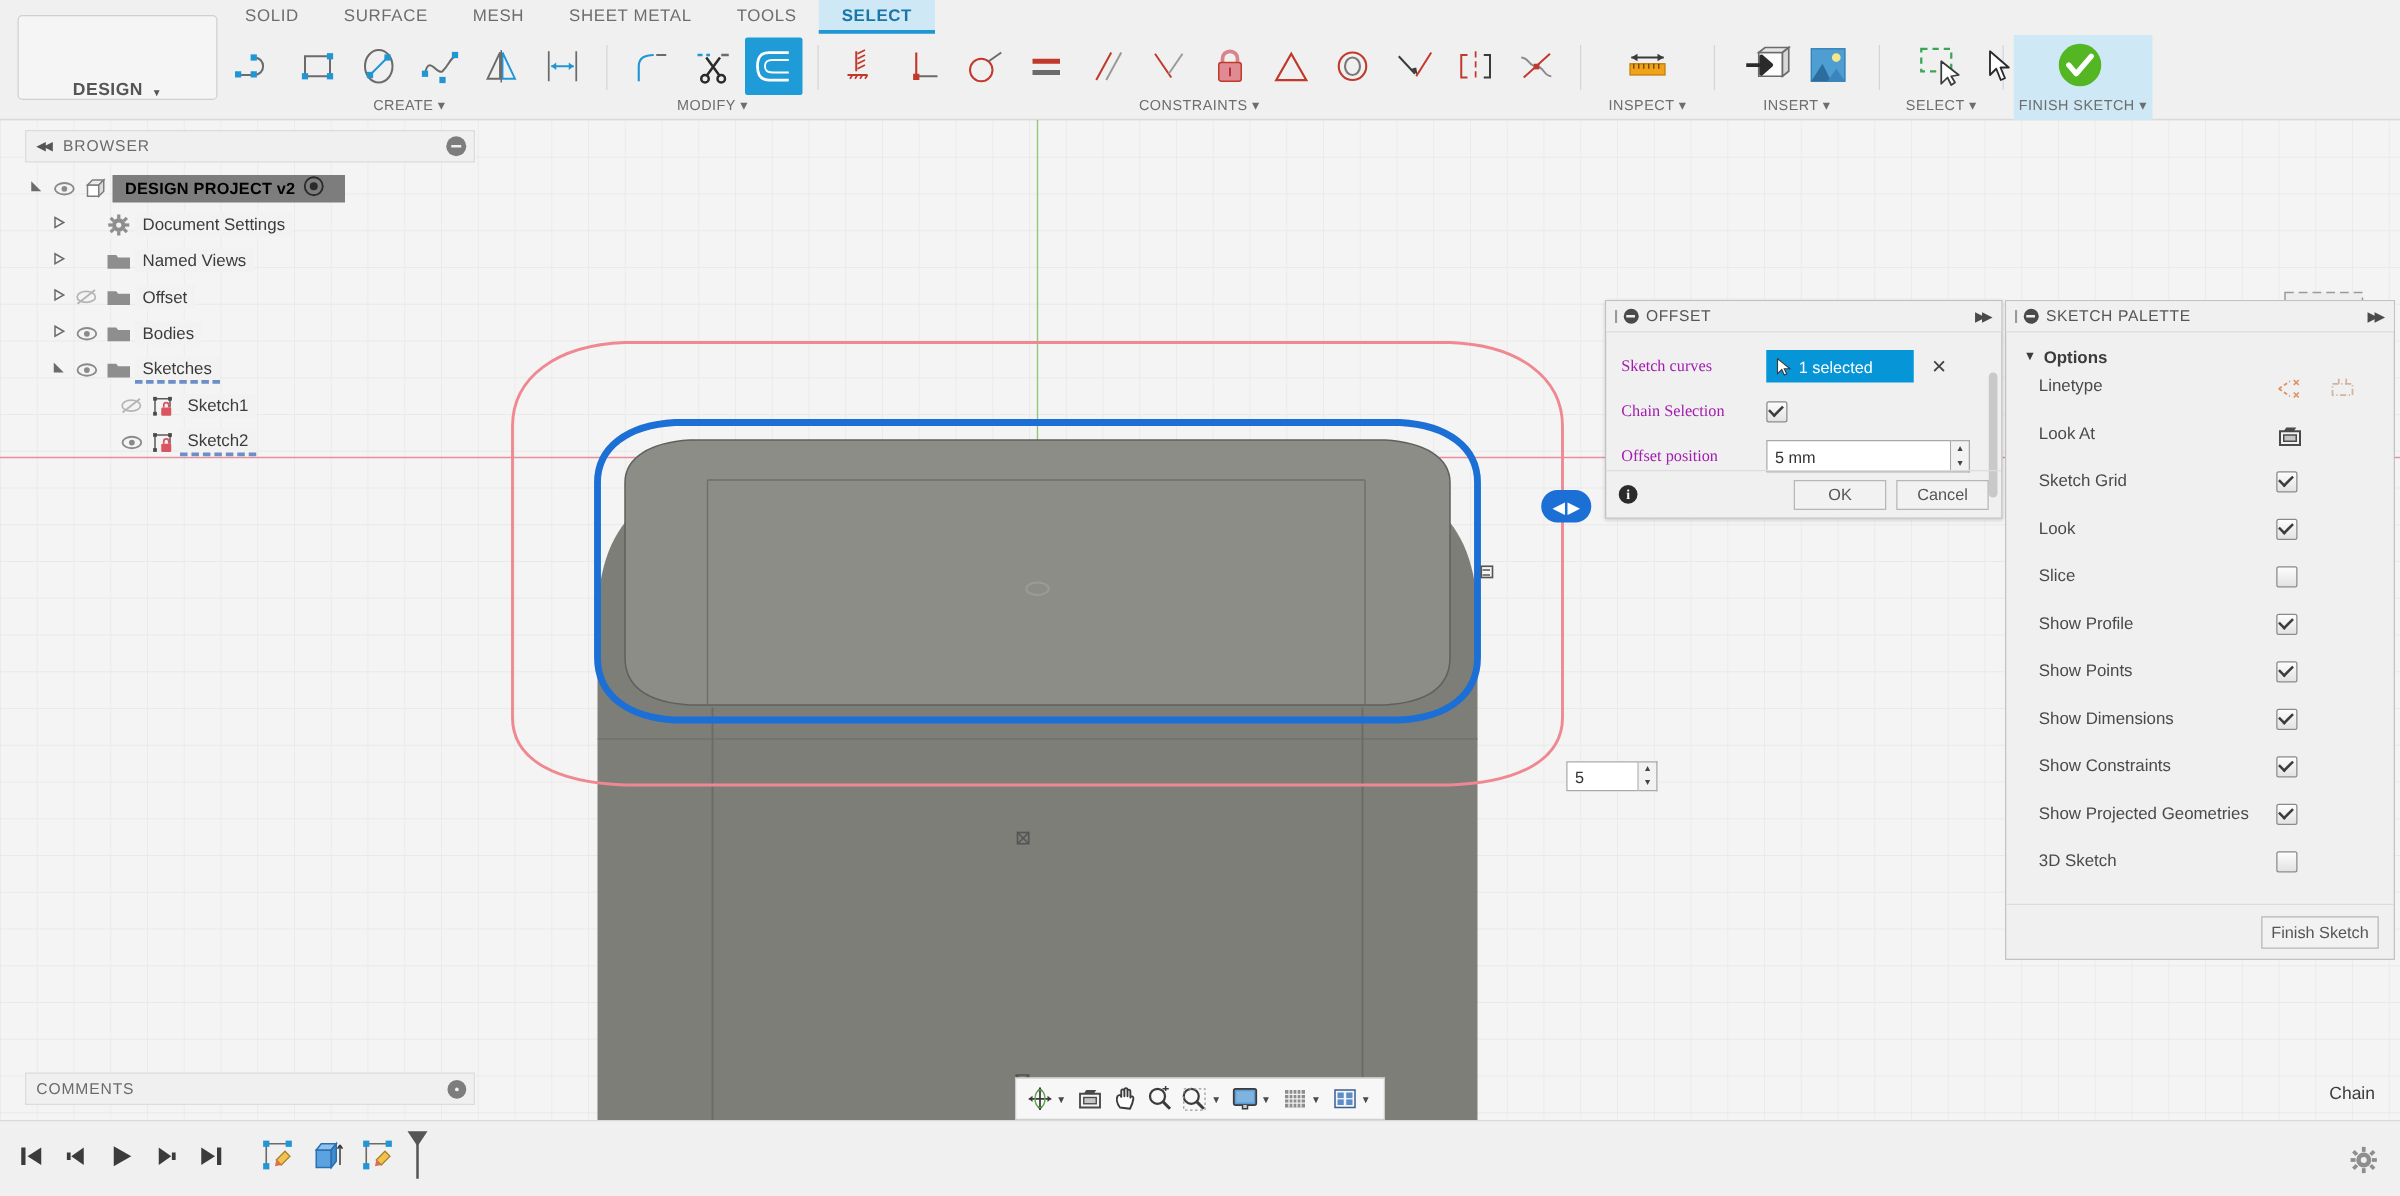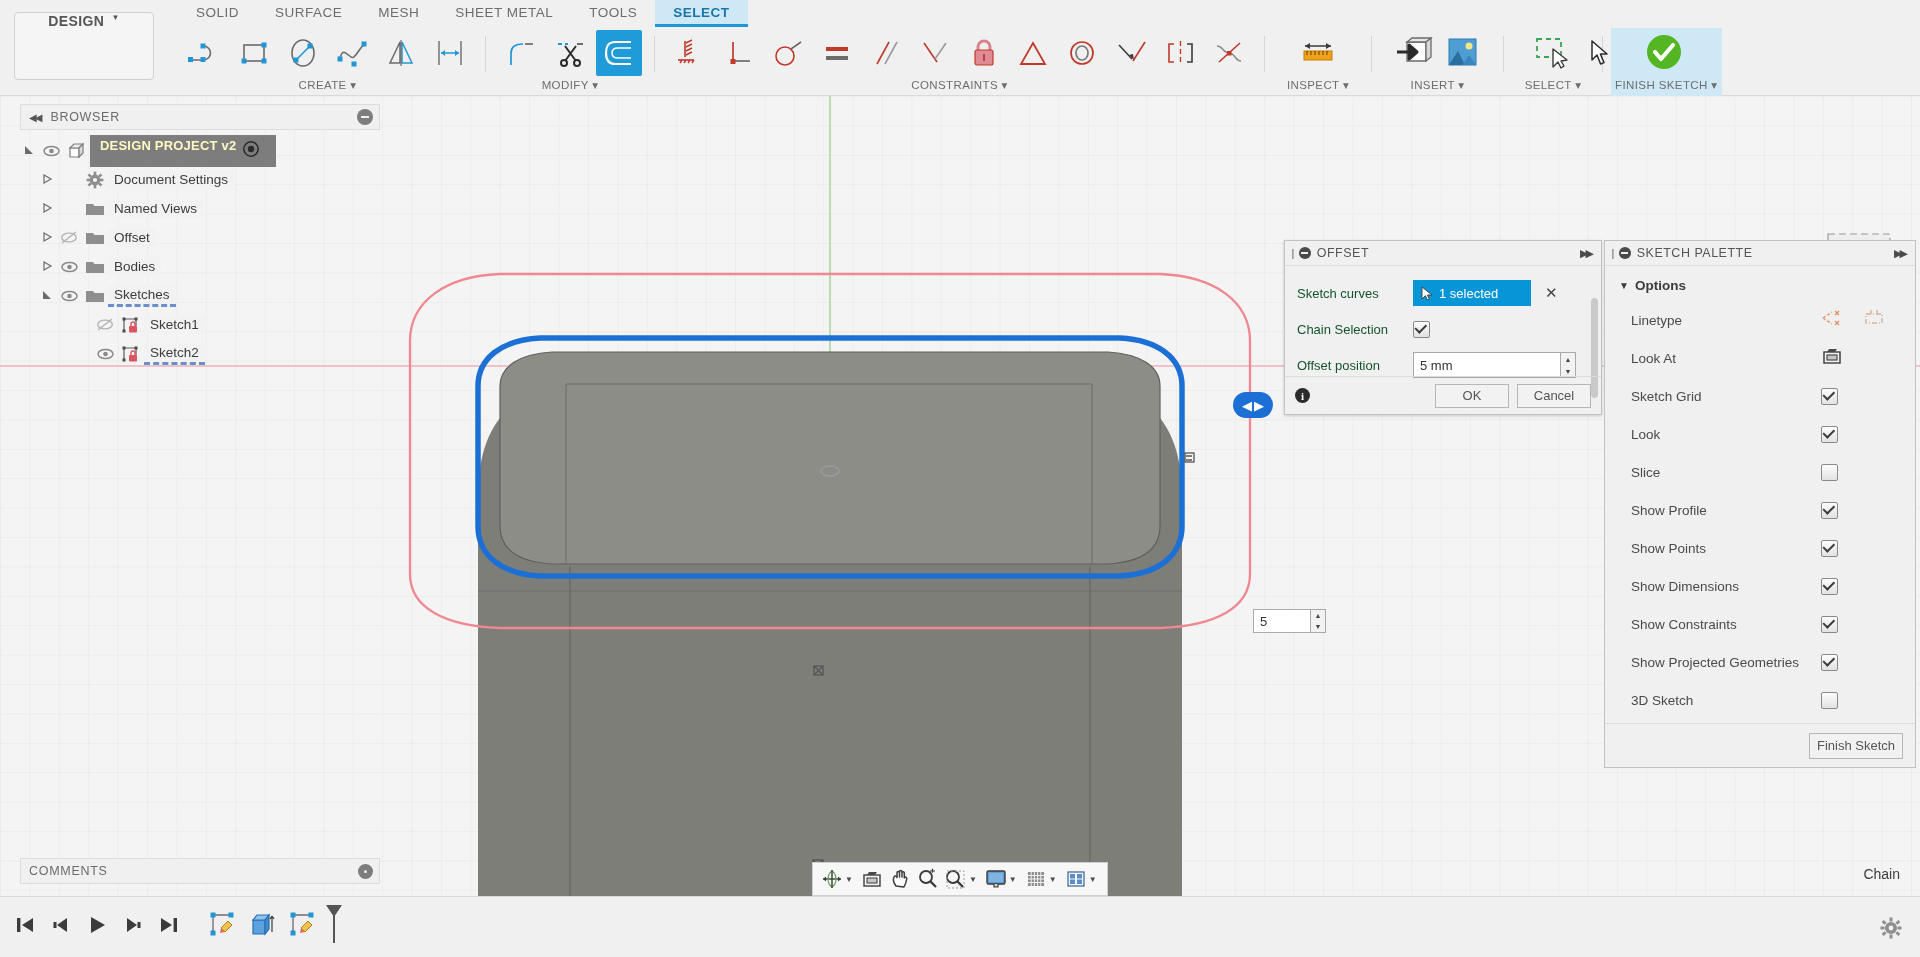--- a/index.html
+++ b/index.html
@@ -12,23 +12,23 @@
   }
   #app { position: relative; width: 1920px; height: 957px; }
 
   
   #toolbar {
     position: absolute; left: 0; top: 0; width: 1920px; height: 96px;
     background: #f0f0f0;
     border-bottom: 1px solid #d9d9d9;
   }
   .design-btn {
-    position: absolute; left: 14px; top: 12px; width: 140px; height: 68px;
+    position: absolute; left: 14px; top: 12px; width: 160px; height: 68px;
     border: 1px solid #d0d0d0; border-radius: 4px; background: #f5f5f5;
-    display: flex; align-items: flex-start; justify-content: center;
+    display: flex; align-items: flex-end; justify-content: center;
     font-size: 14px; letter-spacing: .4px; color: #555; font-weight: 600;
   }
   .tabs { position: absolute; left: 178px; top: 0; height: 28px; display: flex; align-items: flex-start; }
   .tab {
     height: 27px; padding: 5px 18px 0 18px; font-size: 13.5px; letter-spacing: .5px;
     color: #6d6d6d; white-space: nowrap;
   }
   .tab.active { background: #cfe8f5; color: #1976a8; border-bottom: 3px solid #2196d4; font-weight: 600; }
 
   .ribbon { position: absolute; left: 178px; top: 28px; height: 68px; display: flex; align-items: stretch; }
@@ -61,22 +61,22 @@
   .collapse-arrows { font-size: 10px; color: #555; letter-spacing: -2px; }
   .tree { flex: 1; padding-top: 6px; }
   .node {
     height: 29px; display: flex; align-items: center; font-size: 13.5px; color: #3c3c3c;
   }
   .node .twisty { width: 18px; text-align: center; font-size: 11px; color: #555; }
   .node .eye { width: 26px; display:flex; align-items:center; justify-content:center; }
   .node .nicon { width: 26px; display:flex; align-items:center; justify-content:center; }
   .node .label { padding: 2px 6px; }
   .node.root .label {
-    background: #7d7d7d; color: #fef9c3; font-weight: bold; font-size: 13px;
-    padding: 3px 40px 14px 10px; letter-spacing: .2px;
+    background: #7d7d7d; color: #000000; font-weight: bold; font-size: 13px;
+    padding: 3px 40px 4px 10px; letter-spacing: .2px;
   }
   .node .label.hl { background: #f2f2f2; }
   .comments {
     height: 26px; background: #f0f0f0; border: 1px solid #dcdcdc;
     display: flex; align-items: center; padding-left: 8px;
     font-size: 12.5px; letter-spacing: .7px; color: #6b6b6b;
   }
 
   
   #canvas {
@@ -98,21 +98,21 @@
   .dlg-grip { color: #999; font-size: 11px; letter-spacing: -2px; }
   .dlg-minus {
     width: 12px; height: 12px; border-radius: 50%; background: #4a4a4a;
     display: flex; align-items: center; justify-content: center;
   }
   .dlg-minus::after { content: ""; width: 7px; height: 2px; background: #f0f0f0; }
   .dlg-title { font-size: 12.5px; letter-spacing: .5px; color: #555; flex: 1; }
   .dlg-expand { color: #4a4a4a; font-size: 11px; letter-spacing: -3px; padding-right: 4px;}
   .dlg-body { padding: 9px 12px 0 12px; position: relative; height: 110px; }
   .row { display: flex; align-items: center; height: 36px; }
-  .row .rlabel { width: 116px; font-size: 13px; color: #14532d; }
+  .row .rlabel { width: 116px; font-size: 13px; color: #a21caf; font-family: Liberation Serif, serif; }
   .sel-pill {
     background: #0696d7; color: #fff; font-size: 13px; height: 26px;
     display: flex; align-items: center; gap: 6px; padding: 0 14px 0 8px; min-width: 118px;
   }
   .x-btn { margin-left: 14px; font-size: 15px; color: #444; }
   .chk {
     width: 17px; height: 17px; border: 1px solid #8a8a8a; border-radius: 2px;
     background: linear-gradient(#fdfdfd,#e2e2e2);
     display: flex; align-items: center; justify-content: center;
   }
@@ -142,21 +142,21 @@
   }
   .dlg-scroll { position: absolute; right: 3px; top: 32px; width: 7px; height: 100px; background: #c9c9c9; border-radius: 4px;}
 
   
   #sketch-palette {
     position: absolute; left: 1604px; top: 240px; width: 312px; height: 528px;
     background: #f0f0f0; border: 1px solid #c2c2c2;
   }
   .sp-body { padding: 6px 0 0 0; }
   .sp-section { font-size: 13.5px; font-weight: bold; color: #3c3c3c; padding: 6px 0 8px 14px; display:flex; gap:6px; align-items:center;}
-  .sp-row { height: 38px; display: flex; align-items: center; padding: 0 14px 0 26px; }
+  .sp-row { height: 38px; display: flex; align-items: flex-start; padding: 0 14px 0 26px; }
   .sp-row .sl { flex: 1; font-size: 13.5px; color: #4a4a4a; }
   .sp-ctrl { width: 80px; display: flex; align-items: center; gap: 20px; justify-content: flex-start; }
   .sp-footer { position: absolute; left: 0; bottom: 0; width: 100%; height: 44px;
     border-top: 1px solid #dcdcdc; display: flex; align-items: center; justify-content: flex-end; padding-right: 12px;}
 
   
   #canvas-spin { position: absolute; left: 1253px; top: 513px; display: flex; }
 
   
   #navbar {

